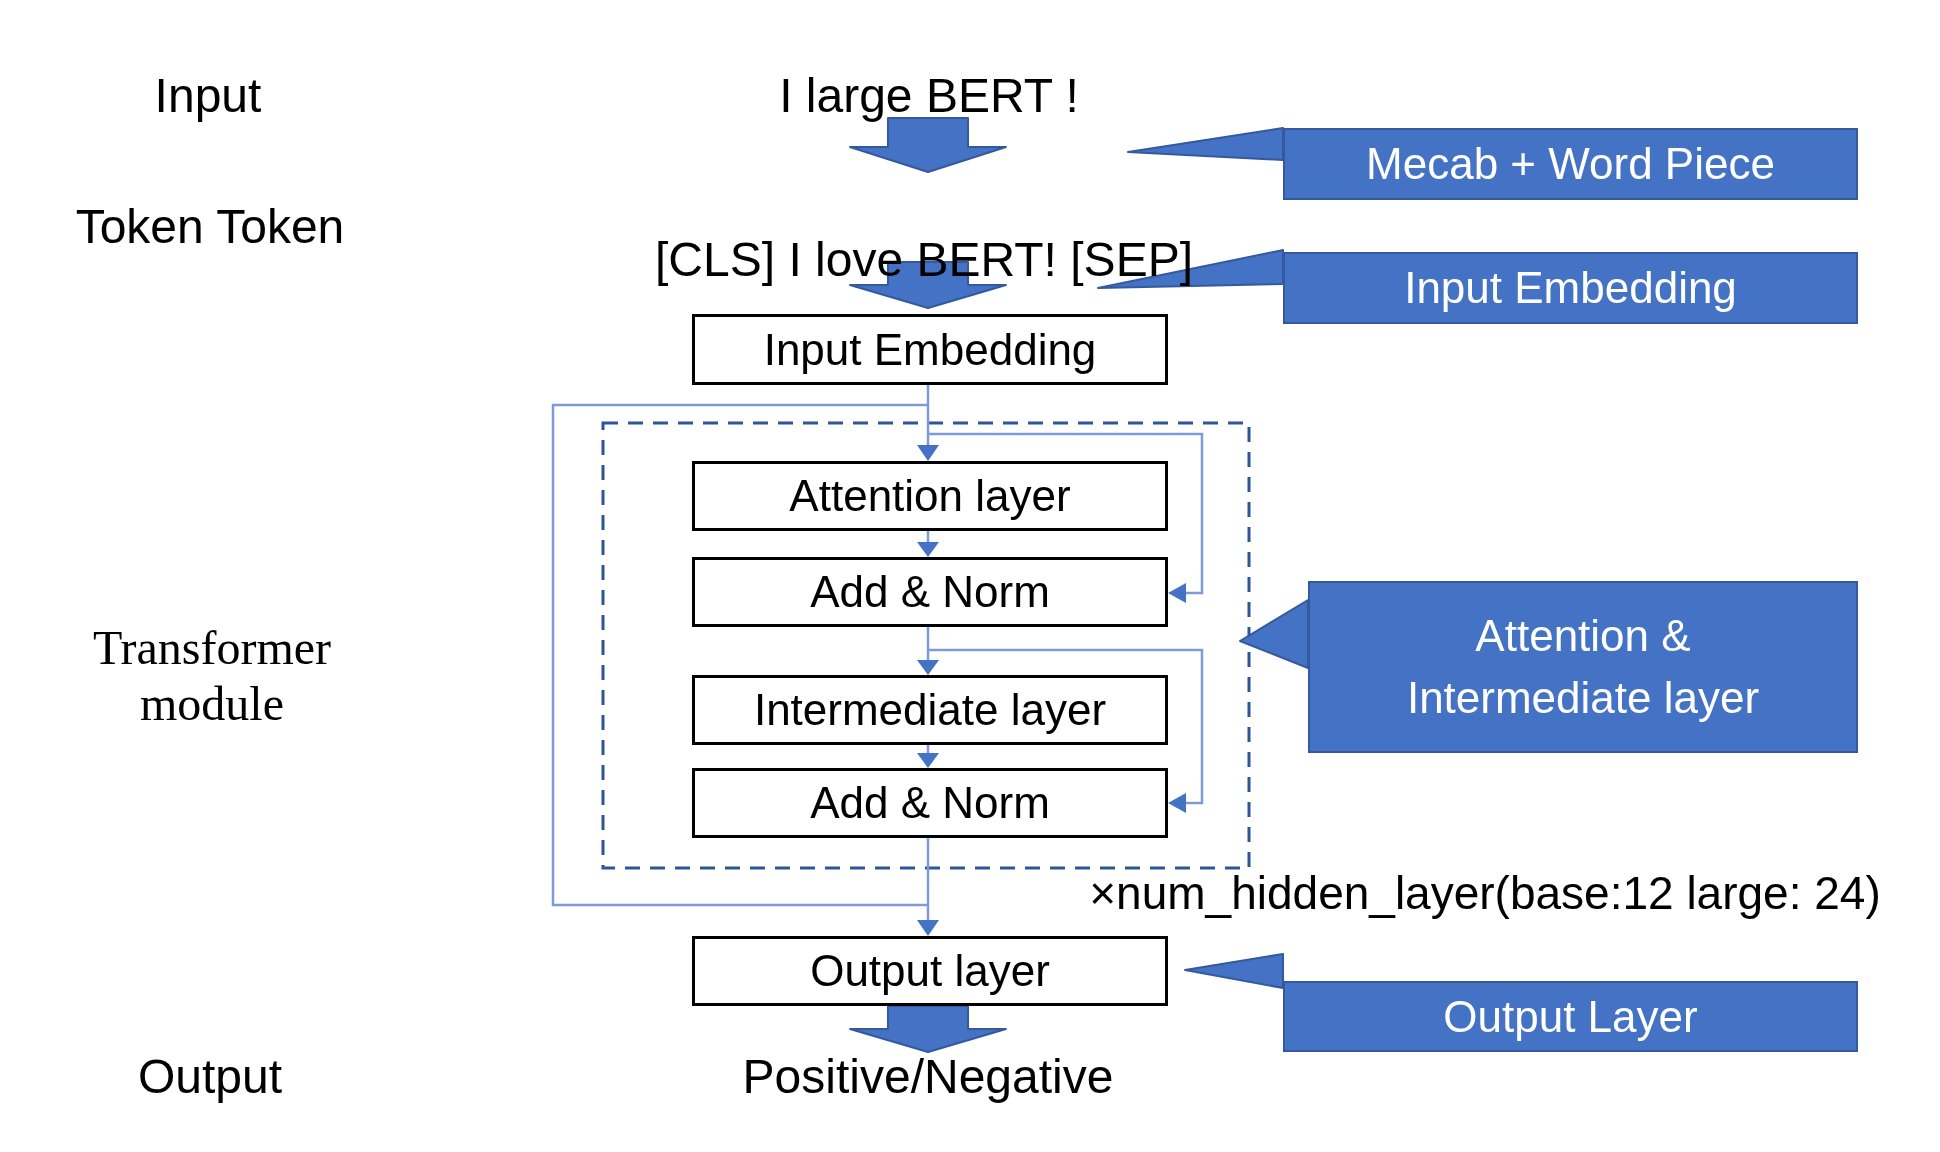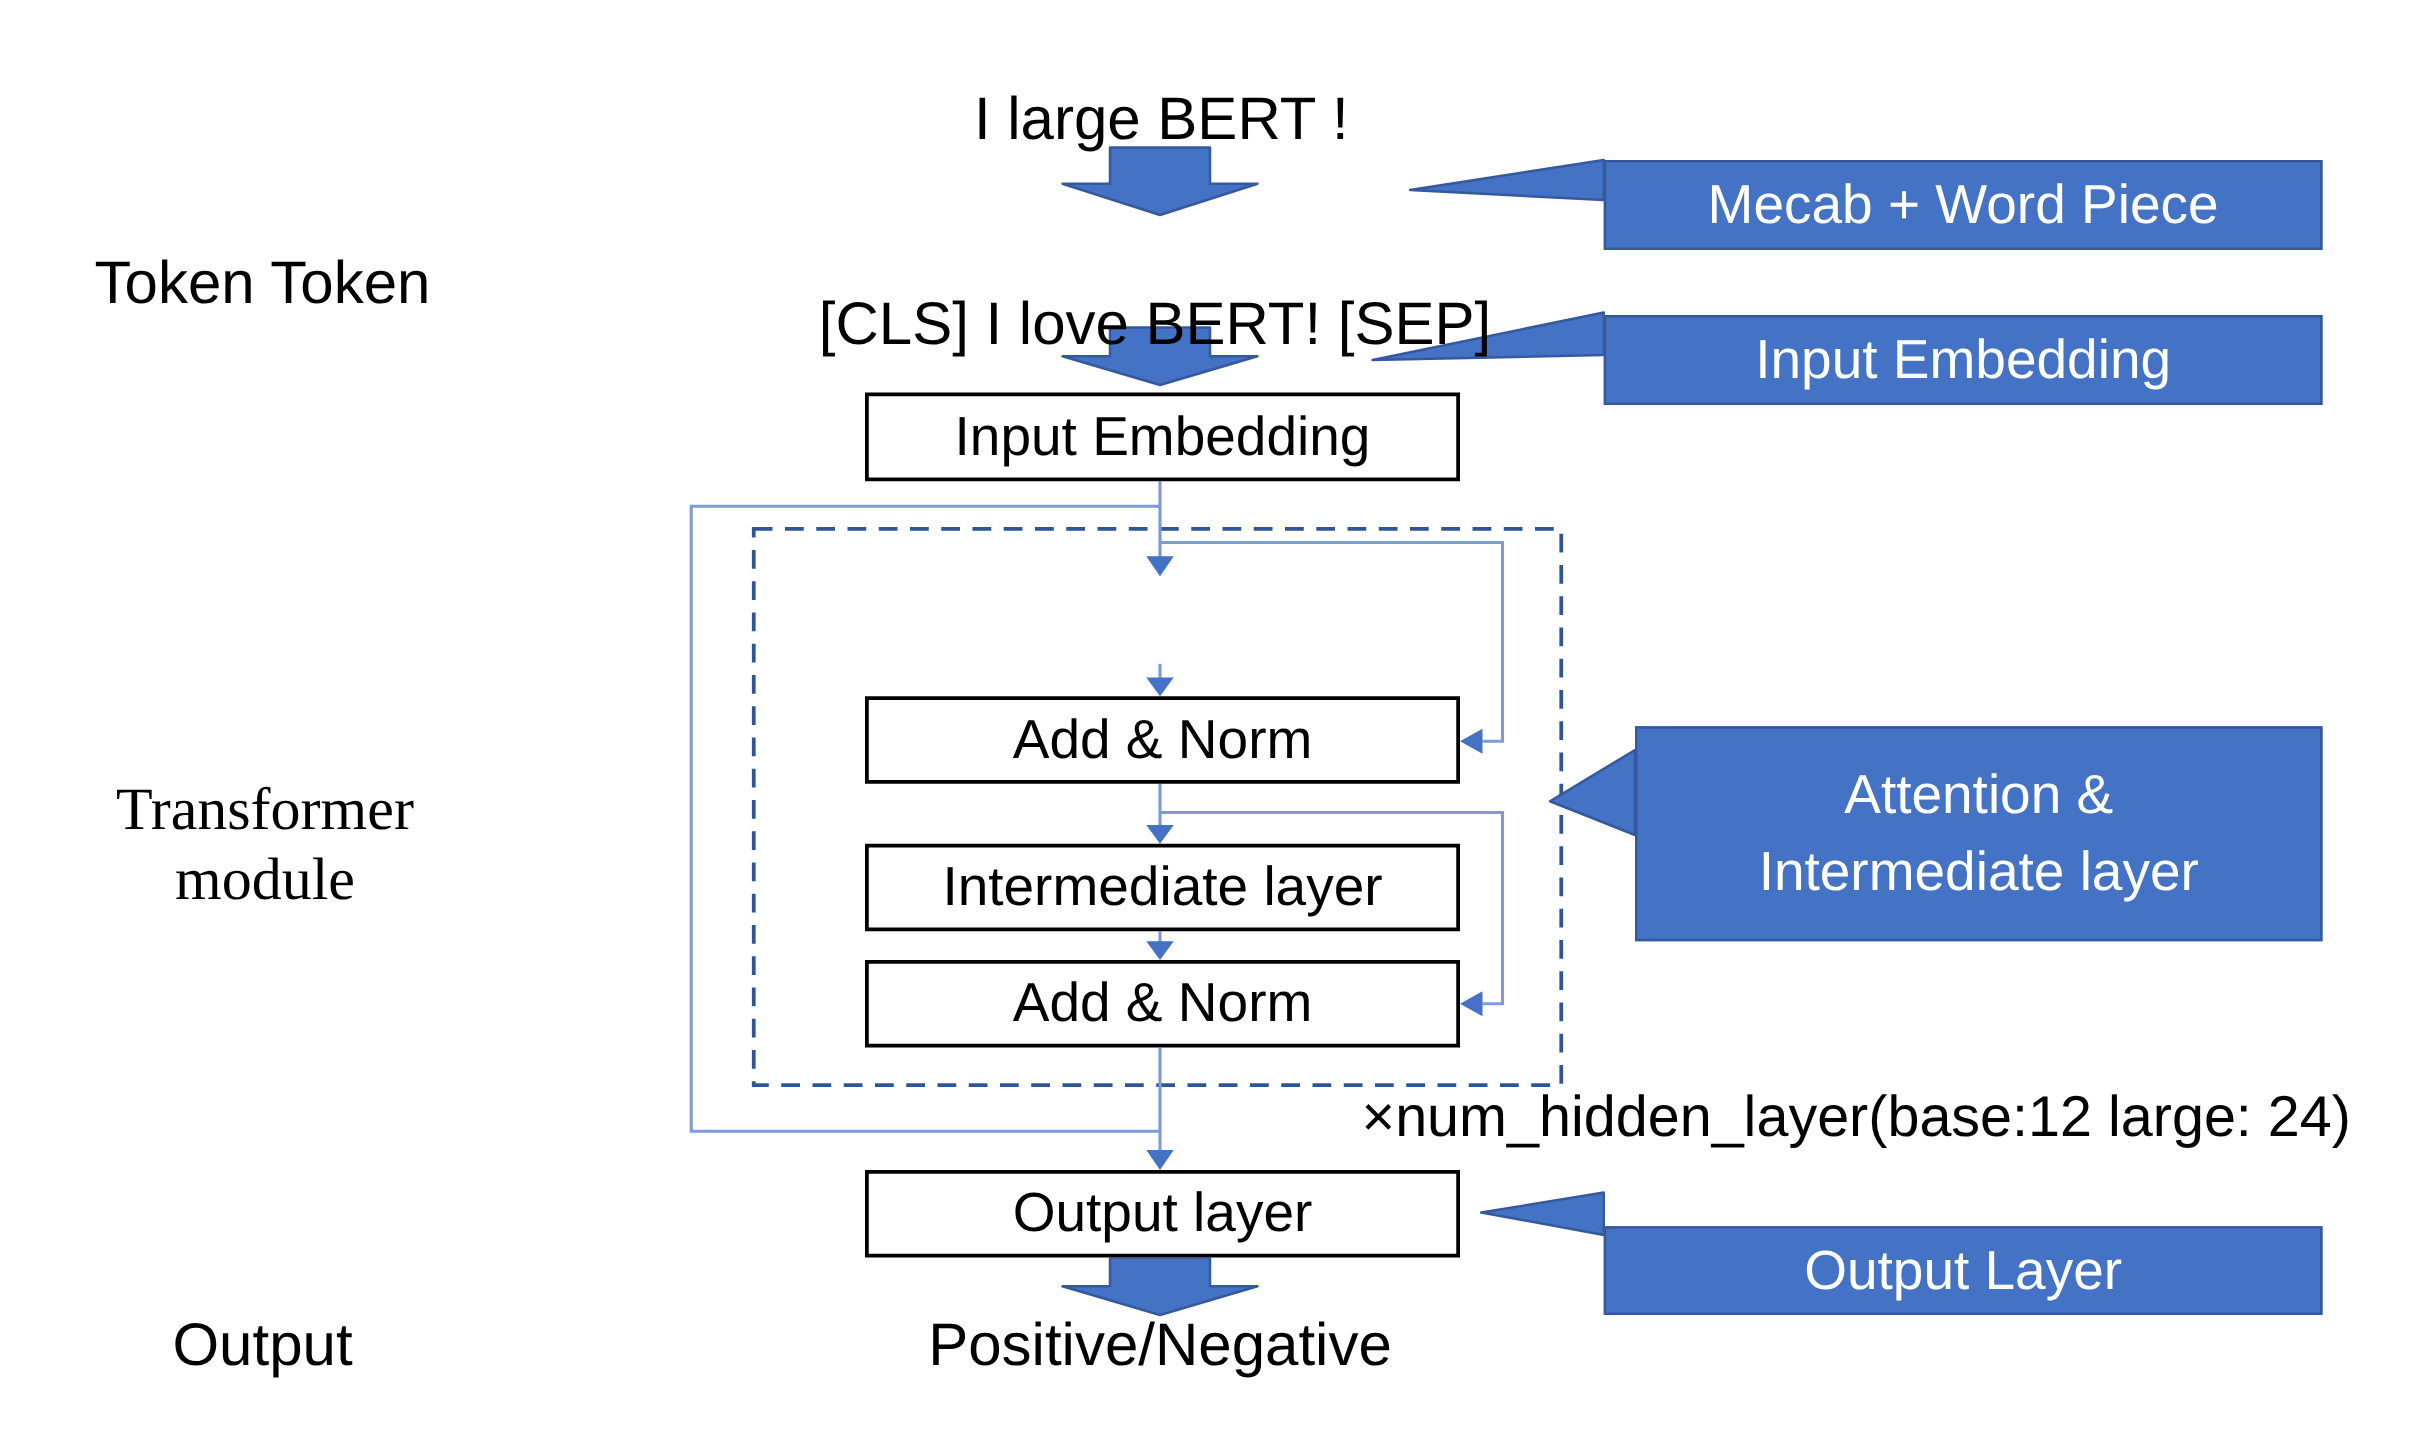--- a/index.html
+++ b/index.html
@@ -62,30 +62,32 @@
     <polygon class="blockarrow" points="888,118 968,118 968,147 1006,147 928,172 850,147 888,147"></polygon>
     <polygon class="blockarrow" points="888,262 968,262 968,285 1006,285 928,308 850,285 888,285"></polygon>
     <polygon class="blockarrow" points="888,1006 968,1006 968,1029 1006,1029 928,1052 850,1029 888,1029"></polygon>
 
     <polygon class="tail" points="1283,128 1283,160 1128,152"></polygon>
     <polygon class="tail" points="1283,250 1283,284 1098,288"></polygon>
     <polygon class="tail" points="1308,600 1308,668 1240,641"></polygon>
     <polygon class="tail" points="1283,954 1283,988 1185,970"></polygon>
   </svg>
 
+  <div class="lbl nowrap" style="left:58px;top:66px;width:300px;height:60px;">Input</div>
   <div class="lbl nowrap" style="left:30px;top:197px;width:360px;height:60px;">Token Token</div>
   <div class="lbl" style="left:42px;top:616px;width:340px;height:120px;font-family:Liberation Serif, serif;">Transformer module</div>
   <div class="lbl nowrap" style="left:60px;top:1047px;width:300px;height:60px;">Output</div>
 
   <div class="lbl nowrap" style="left:729px;top:66px;width:400px;height:60px;">I large BERT !</div>
   <div class="lbl nowrap" style="left:674px;top:197px;width:500px;height:60px;margin-top:33px;">[CLS] I love BERT! [SEP]</div>
   <div class="lbl nowrap" style="left:728px;top:1047px;width:400px;height:60px;">Positive/Negative</div>
   <div class="lbl nowrap" style="left:1080px;top:866px;width:810px;height:54px;font-size:46px;">×num_hidden_layer(base:12 large: 24)</div>
 
   <div class="wbox" style="left:692px;top:314px;width:476px;height:71px;">Input Embedding</div>
+  <div class="wbox" style="left:692px;top:461px;width:476px;height:70px;">Attention layer</div>
   <div class="wbox" style="left:692px;top:557px;width:476px;height:70px;">Add &amp; Norm</div>
   <div class="wbox" style="left:692px;top:675px;width:476px;height:70px;">Intermediate layer</div>
   <div class="wbox" style="left:692px;top:768px;width:476px;height:70px;">Add &amp; Norm</div>
   <div class="wbox" style="left:692px;top:936px;width:476px;height:70px;">Output layer</div>
 
   <div class="callout" style="left:1283px;top:97px;width:575px;height:72px;">Mecab + Word Piece</div>
   <div class="callout" style="left:1283px;top:221px;width:575px;height:72px;">Input Embedding</div>
   <div class="callout" style="left:1308px;top:550px;width:550px;height:172px;">
     <span>Attention &amp;</span>
     <span>Intermediate layer</span>

